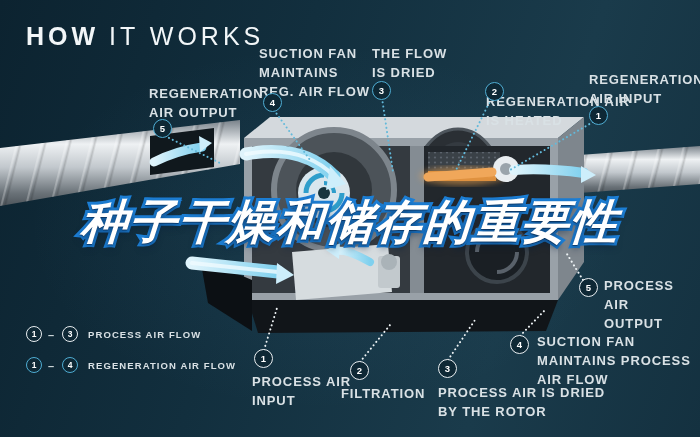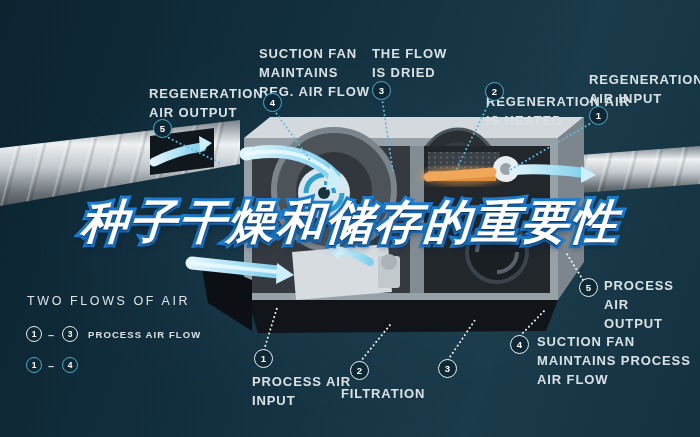--- a/index.html
+++ b/index.html
@@ -166,20 +166,23 @@
       <g stroke="#eef3f5" stroke-dasharray="0.1 4.2">
         <path d="M264,350 L277,308"></path>
         <path d="M360,362 L390,325"></path>
         <path d="M448,360 L475,320"></path>
         <path d="M520,336 L545,310"></path>
         <path d="M583,280 L567,254"></path>
       </g>
     </g>
   </svg>
 
+  <div class="abs title">
+    <span class="w1">HOW</span><span class="w2">IT WORKS</span>
+  </div>
 
   <div class="abs lbl" style="left:149px;top:85px;">REGENERATION
 AIR OUTPUT</div>
   <div class="abs badge regen" style="left:153px;top:119px;">5</div>
 
   <div class="abs lbl" style="left:259px;top:45px;">SUCTION FAN
 MAINTAINS
 REG. AIR FLOW</div>
   <div class="abs badge regen" style="left:263px;top:93px;">4</div>
 
@@ -196,36 +199,38 @@
   <div class="abs badge regen" style="left:589px;top:106px;">1</div>
 
   <div class="abs badge process" style="left:254px;top:349px;">1</div>
   <div class="abs lbl" style="left:252px;top:373px;">PROCESS AIR
 INPUT</div>
 
   <div class="abs badge process" style="left:350px;top:361px;">2</div>
   <div class="abs lbl" style="left:341px;top:385px;">FILTRATION</div>
 
   <div class="abs badge process" style="left:438px;top:359px;">3</div>
+  <div class="abs lbl" style="left:438px;top:384px;">PROCESS AIR IS DRIED
+BY THE ROTOR</div>
 
   <div class="abs badge process" style="left:510px;top:335px;">4</div>
   <div class="abs lbl" style="left:537px;top:333px;">SUCTION FAN
 MAINTAINS PROCESS
 AIR FLOW</div>
 
   <div class="abs badge process" style="left:579px;top:278px;">5</div>
   <div class="abs lbl" style="left:604px;top:277px;">PROCESS AIR
 OUTPUT</div>
 
-  <div class="abs legend-head">TWO FLOWS OF AIR</div>
 
   <div class="abs badge process sm" style="left:26px;top:326px;">1</div>
   <div class="abs legend-dash" style="left:48px;top:329px;">–</div>
   <div class="abs badge process sm" style="left:62px;top:326px;">3</div>
   <div class="abs legend-lbl" style="left:88px;top:329px;">PROCESS AIR FLOW</div>
 
   <div class="abs badge regen sm" style="left:26px;top:357px;">1</div>
   <div class="abs legend-dash" style="left:48px;top:360px;">–</div>
   <div class="abs badge regen sm" style="left:62px;top:357px;">4</div>
+  <div class="abs legend-lbl" style="left:88px;top:360px;">REGENERATION AIR FLOW</div>
 
   <div class="abs headline">种子干燥和储存的重要性</div>
 
 </div>
 
 </body></html>

